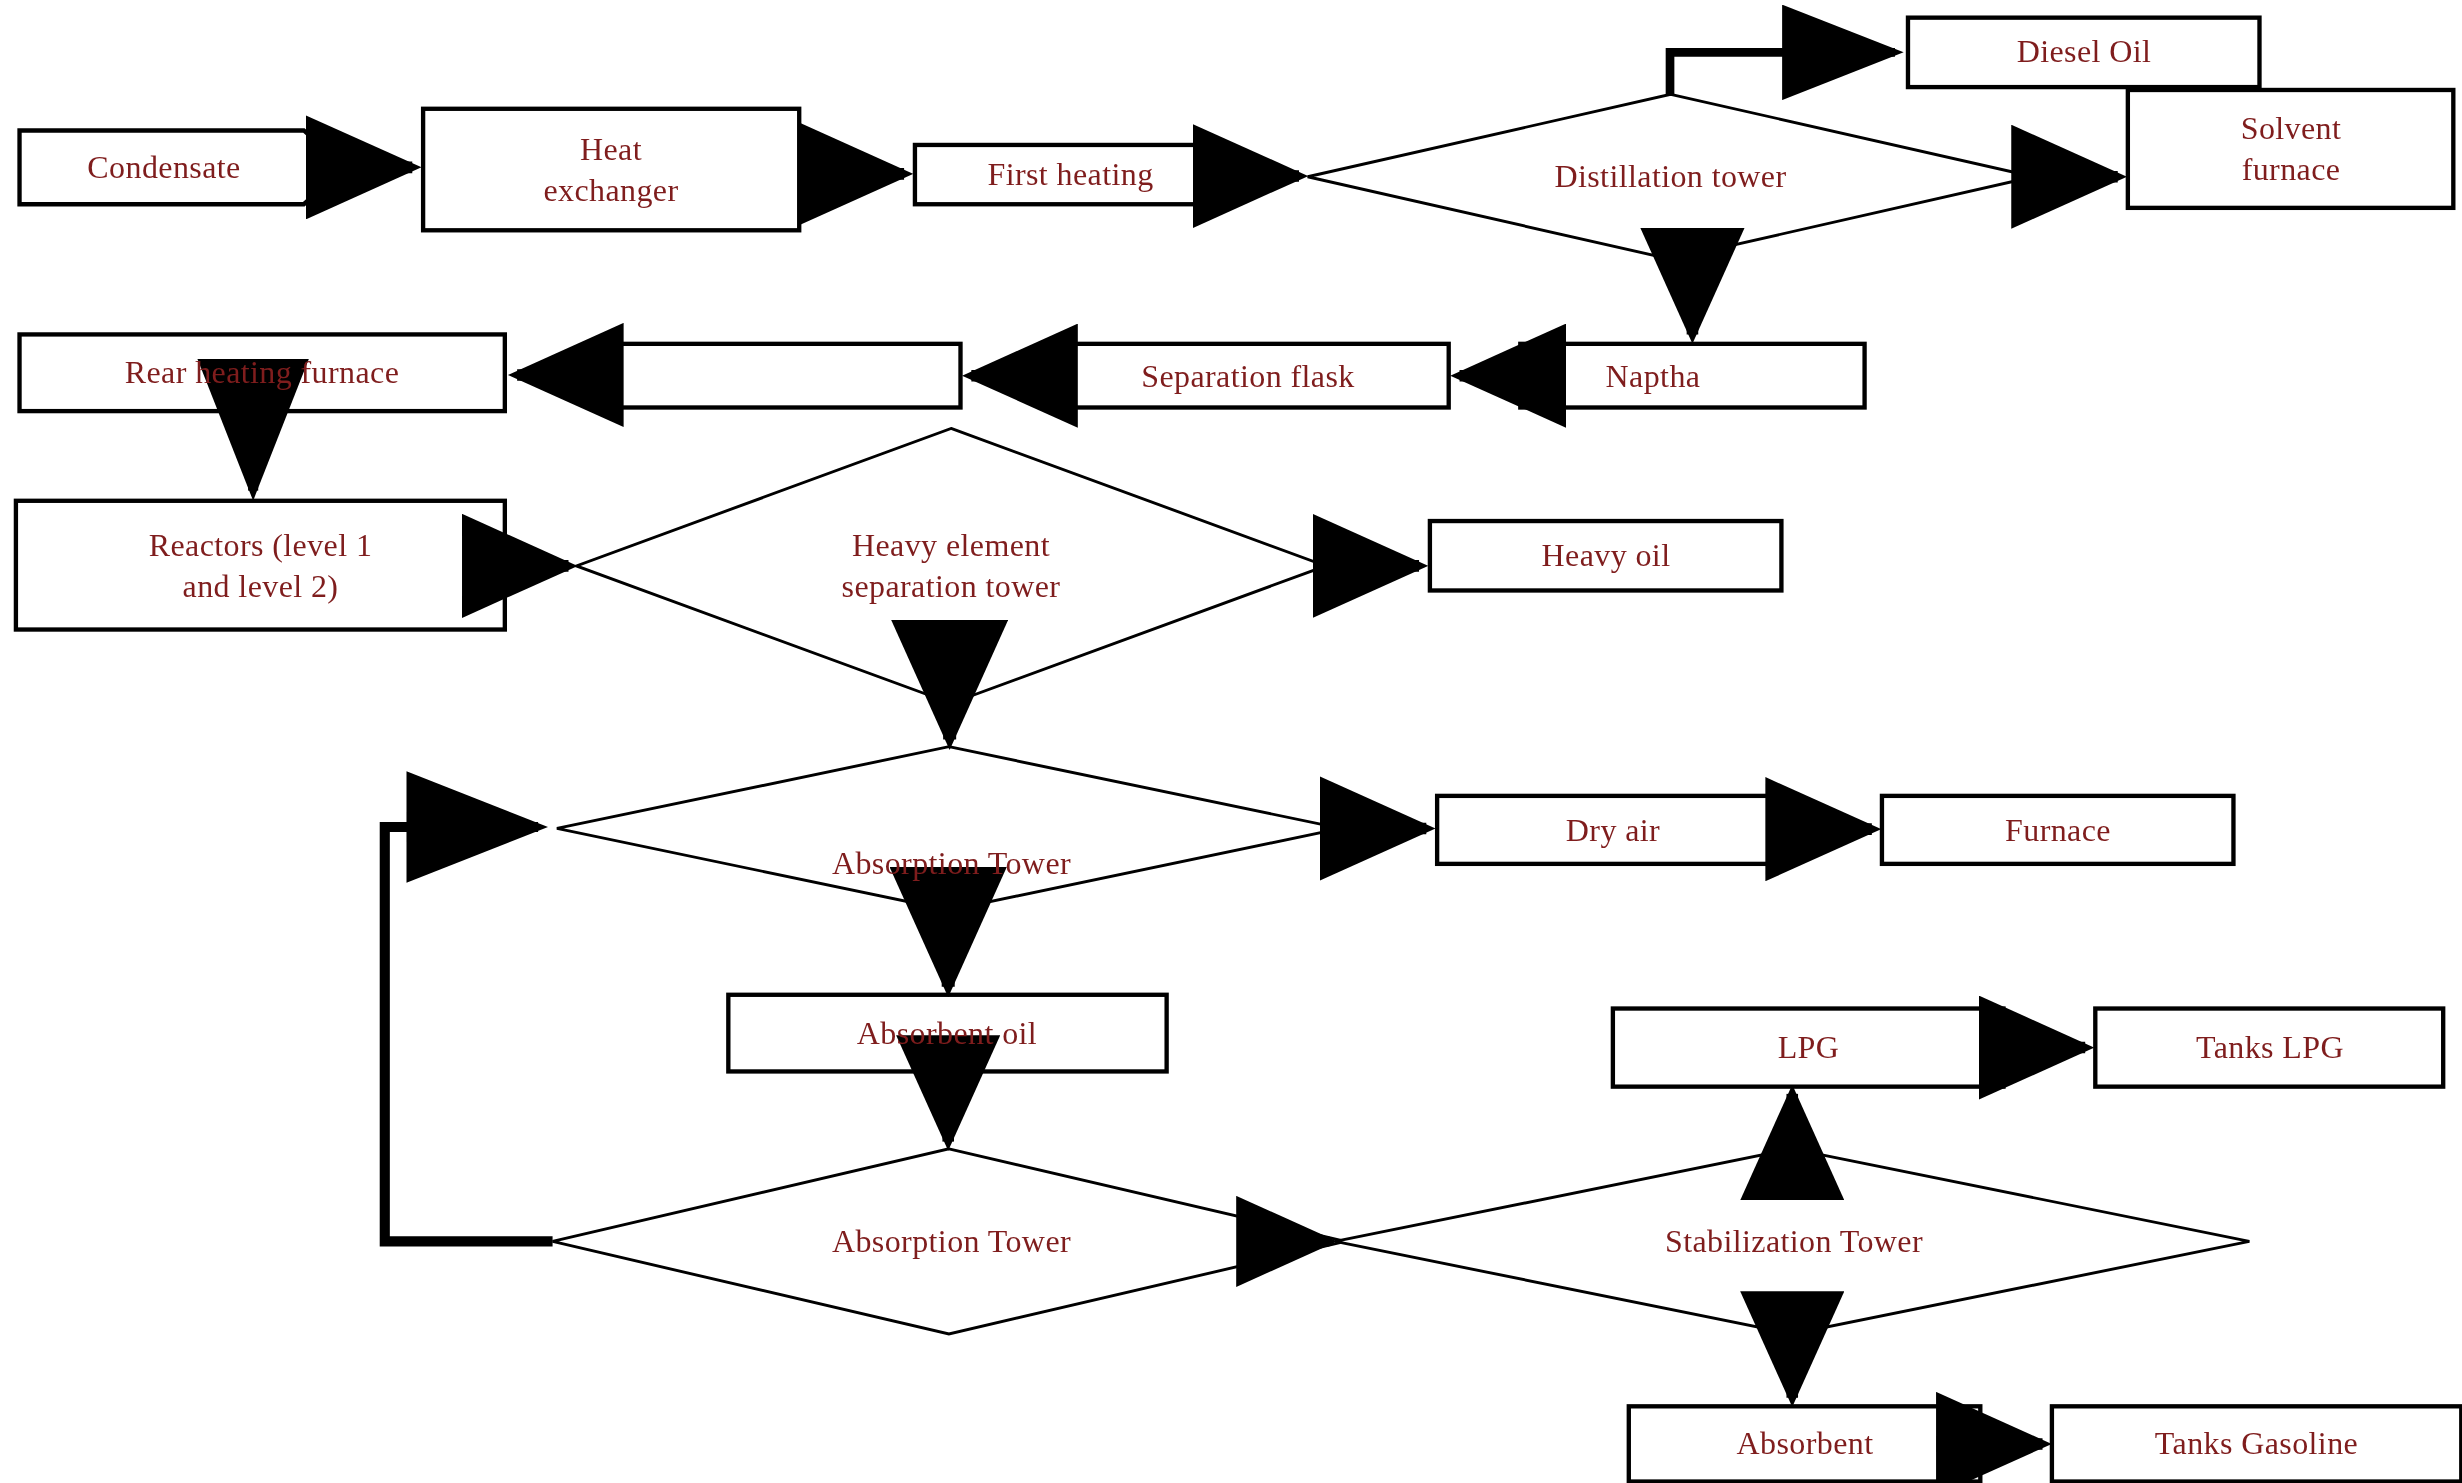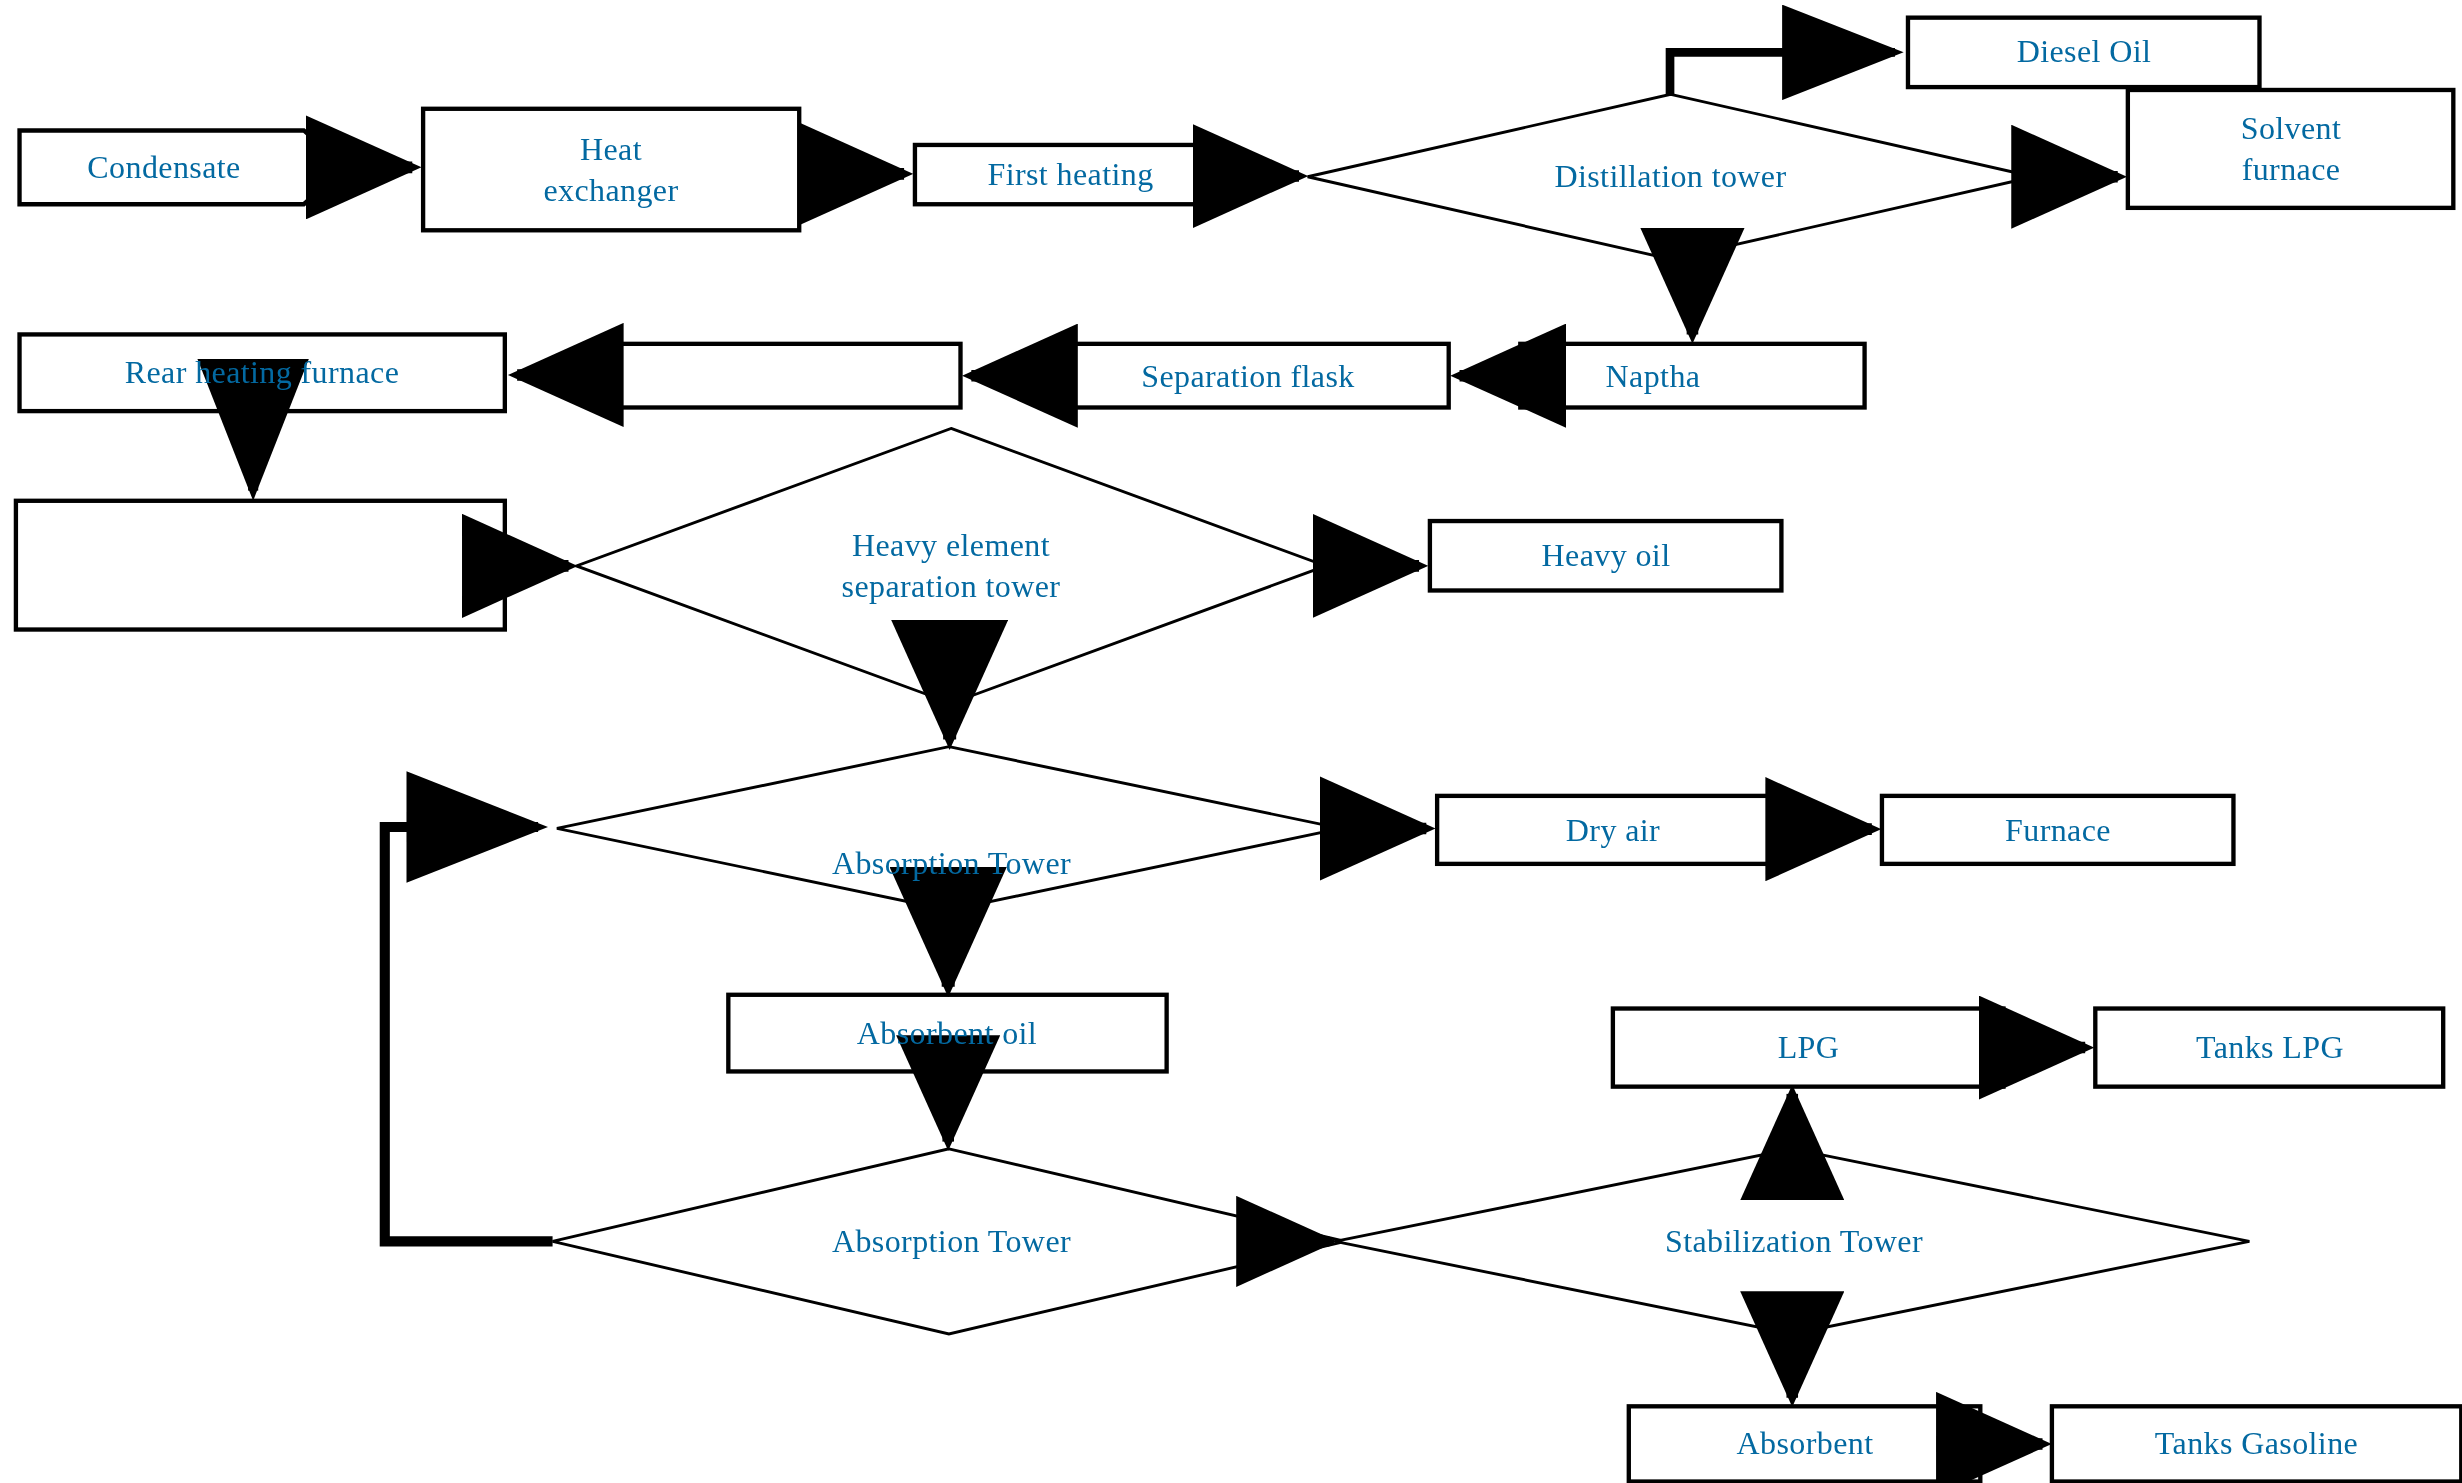--- a/index.html
+++ b/index.html
@@ -21,21 +21,21 @@
     left: 0;
     width: 2462px;
     height: 1484px;
   }
   .node-text {
     position: absolute;
     display: flex;
     align-items: center;
     justify-content: center;
     text-align: center;
-    color: #0369a1;
+    color: #7f1d1d;
     font-family: "Liberation Serif", "DejaVu Serif", serif;
     font-size: 32px;
     line-height: 1.28;
     letter-spacing: 0.4px;
     pointer-events: none;
     white-space: pre-line;
   }
 </style>
 </head>
 <body>
@@ -159,20 +159,22 @@
   <div class="node-text" style="left:2128px; top:90px; width:326px; height:118px;">Solvent
 furnace</div>
 
   <div class="node-text" style="left:1481px; top:344px; width:344px; height:64px;">Naptha</div>
 
   <div class="node-text" style="left:1047px; top:344px; width:402px; height:64px;text-align:center;">Separation flask</div>
 
 
   <div class="node-text" style="left:19.5px; top:334px; width:485px; height:77px;">Rear heating furnace</div>
 
+  <div class="node-text" style="left:16px; top:501px; width:489px; height:129px;">Reactors (level 1
+and level 2)</div>
 
   <div class="node-text" style="left:694px; top:515px; width:514px; height:101px;">Heavy element
 separation tower</div>
 
   <div class="node-text" style="left:1430px; top:521px; width:352px; height:69px;">Heavy oil</div>
 
   <div class="node-text" style="left:680px; top:805px; width:543px; height:46px;margin-top:35px;">Absorption Tower</div>
 
   <div class="node-text" style="left:1437px; top:796px; width:352px; height:68px;">Dry air</div>
 

